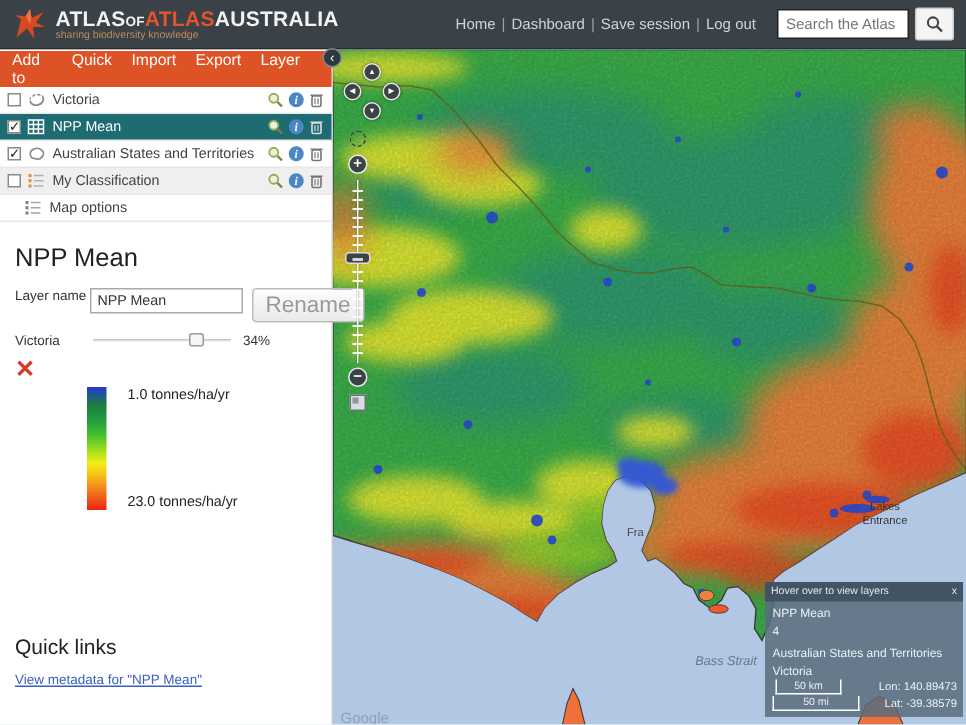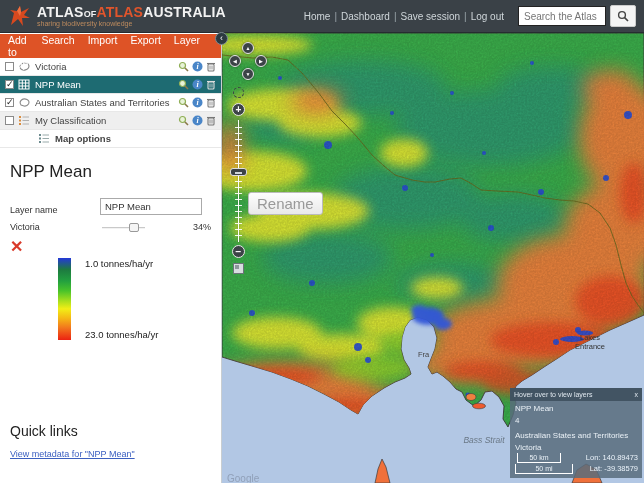--- a/index.html
+++ b/index.html
@@ -43,26 +43,26 @@
     border-bottom:1px solid #e8e8e8; font-size:9.5px; color:#444; background:#fff; cursor:pointer; }
   .layer-row.alt { background:#efefef; }
   .layer-row.selected { background:var(--selected,#1e6b72); color:#fff; }
   .cb { width:9px; height:9px; border:1px solid #8a8a8a; background:#fff; margin-right:4px;
     position:relative; flex:0 0 auto; }
   .cb.on::after { content:"✓"; position:absolute; left:0px; top:-2px; font-size:9px; color:#222; }
   .licon { width:13px; height:12px; margin-right:4px; flex:0 0 auto; display:flex; align-items:center; }
   .llabel { flex:1 1 auto; white-space:nowrap; overflow:hidden; }
   .lactions { display:flex; gap:3px; align-items:center; }
   .lactions svg { cursor:pointer; }
-  .maprow { padding-left:38px;font-weight:bold; }
+  .maprow { padding-left:16px; }
 
   
   .panel { padding:10px 10px 0 10px; }
   .panel h2 { font-size:17px; font-weight:normal; color:#222; margin:4px 0 10px 0; }
-  .prow { display:flex; align-items:flex-end; margin-bottom:7px; font-size:9px; color:#333;gap:40px; }
+  .prow { display:flex; align-items:flex-start; margin-bottom:7px; font-size:9px; color:#333; }
   .prow .plabel { width:50px; flex:0 0 auto; }
   .prow input { width:102px; height:17px; border:1px solid #aaa; font-size:9.5px;
     padding:0 4px; color:#333; }
   .rename { margin-left:6px; font-size:15px; color:#999;
     background:linear-gradient(#fdfdfd,#e9e9e9); border:1px solid #bbb;
     border-radius:3px; padding:2px 8px; cursor:pointer; }
   .slider { position:relative; width:92px; height:9px; margin:0 8px 0 2px; }
   .slider .track { position:absolute; top:4px; left:0; right:0; height:2px;
     background:#c9c9c9; border-bottom:1px solid #f2f2f2; }
   .slider .handle { position:absolute; top:0; width:10px; height:9px; background:#f5f5f5;
@@ -159,21 +159,21 @@
         </svg>
       </button>
     </div>
   </header>
 
   <div class="main">
 
     <aside class="sidebar">
       <nav class="menu">
         <span class="mi">Add to Map</span>
-        <span class="mi">Search</span>
+        <span class="mi">Quick</span>
         <span class="mi">Import</span>
         <span class="mi">Export</span>
         <span class="mi">Layer</span>
         <span class="collapse-btn">‹</span>
       </nav>
 
       <div class="layer-row">
         <span class="cb"></span>
         <span class="licon">
           <svg width="13" height="11" viewBox="0 0 13 11">

